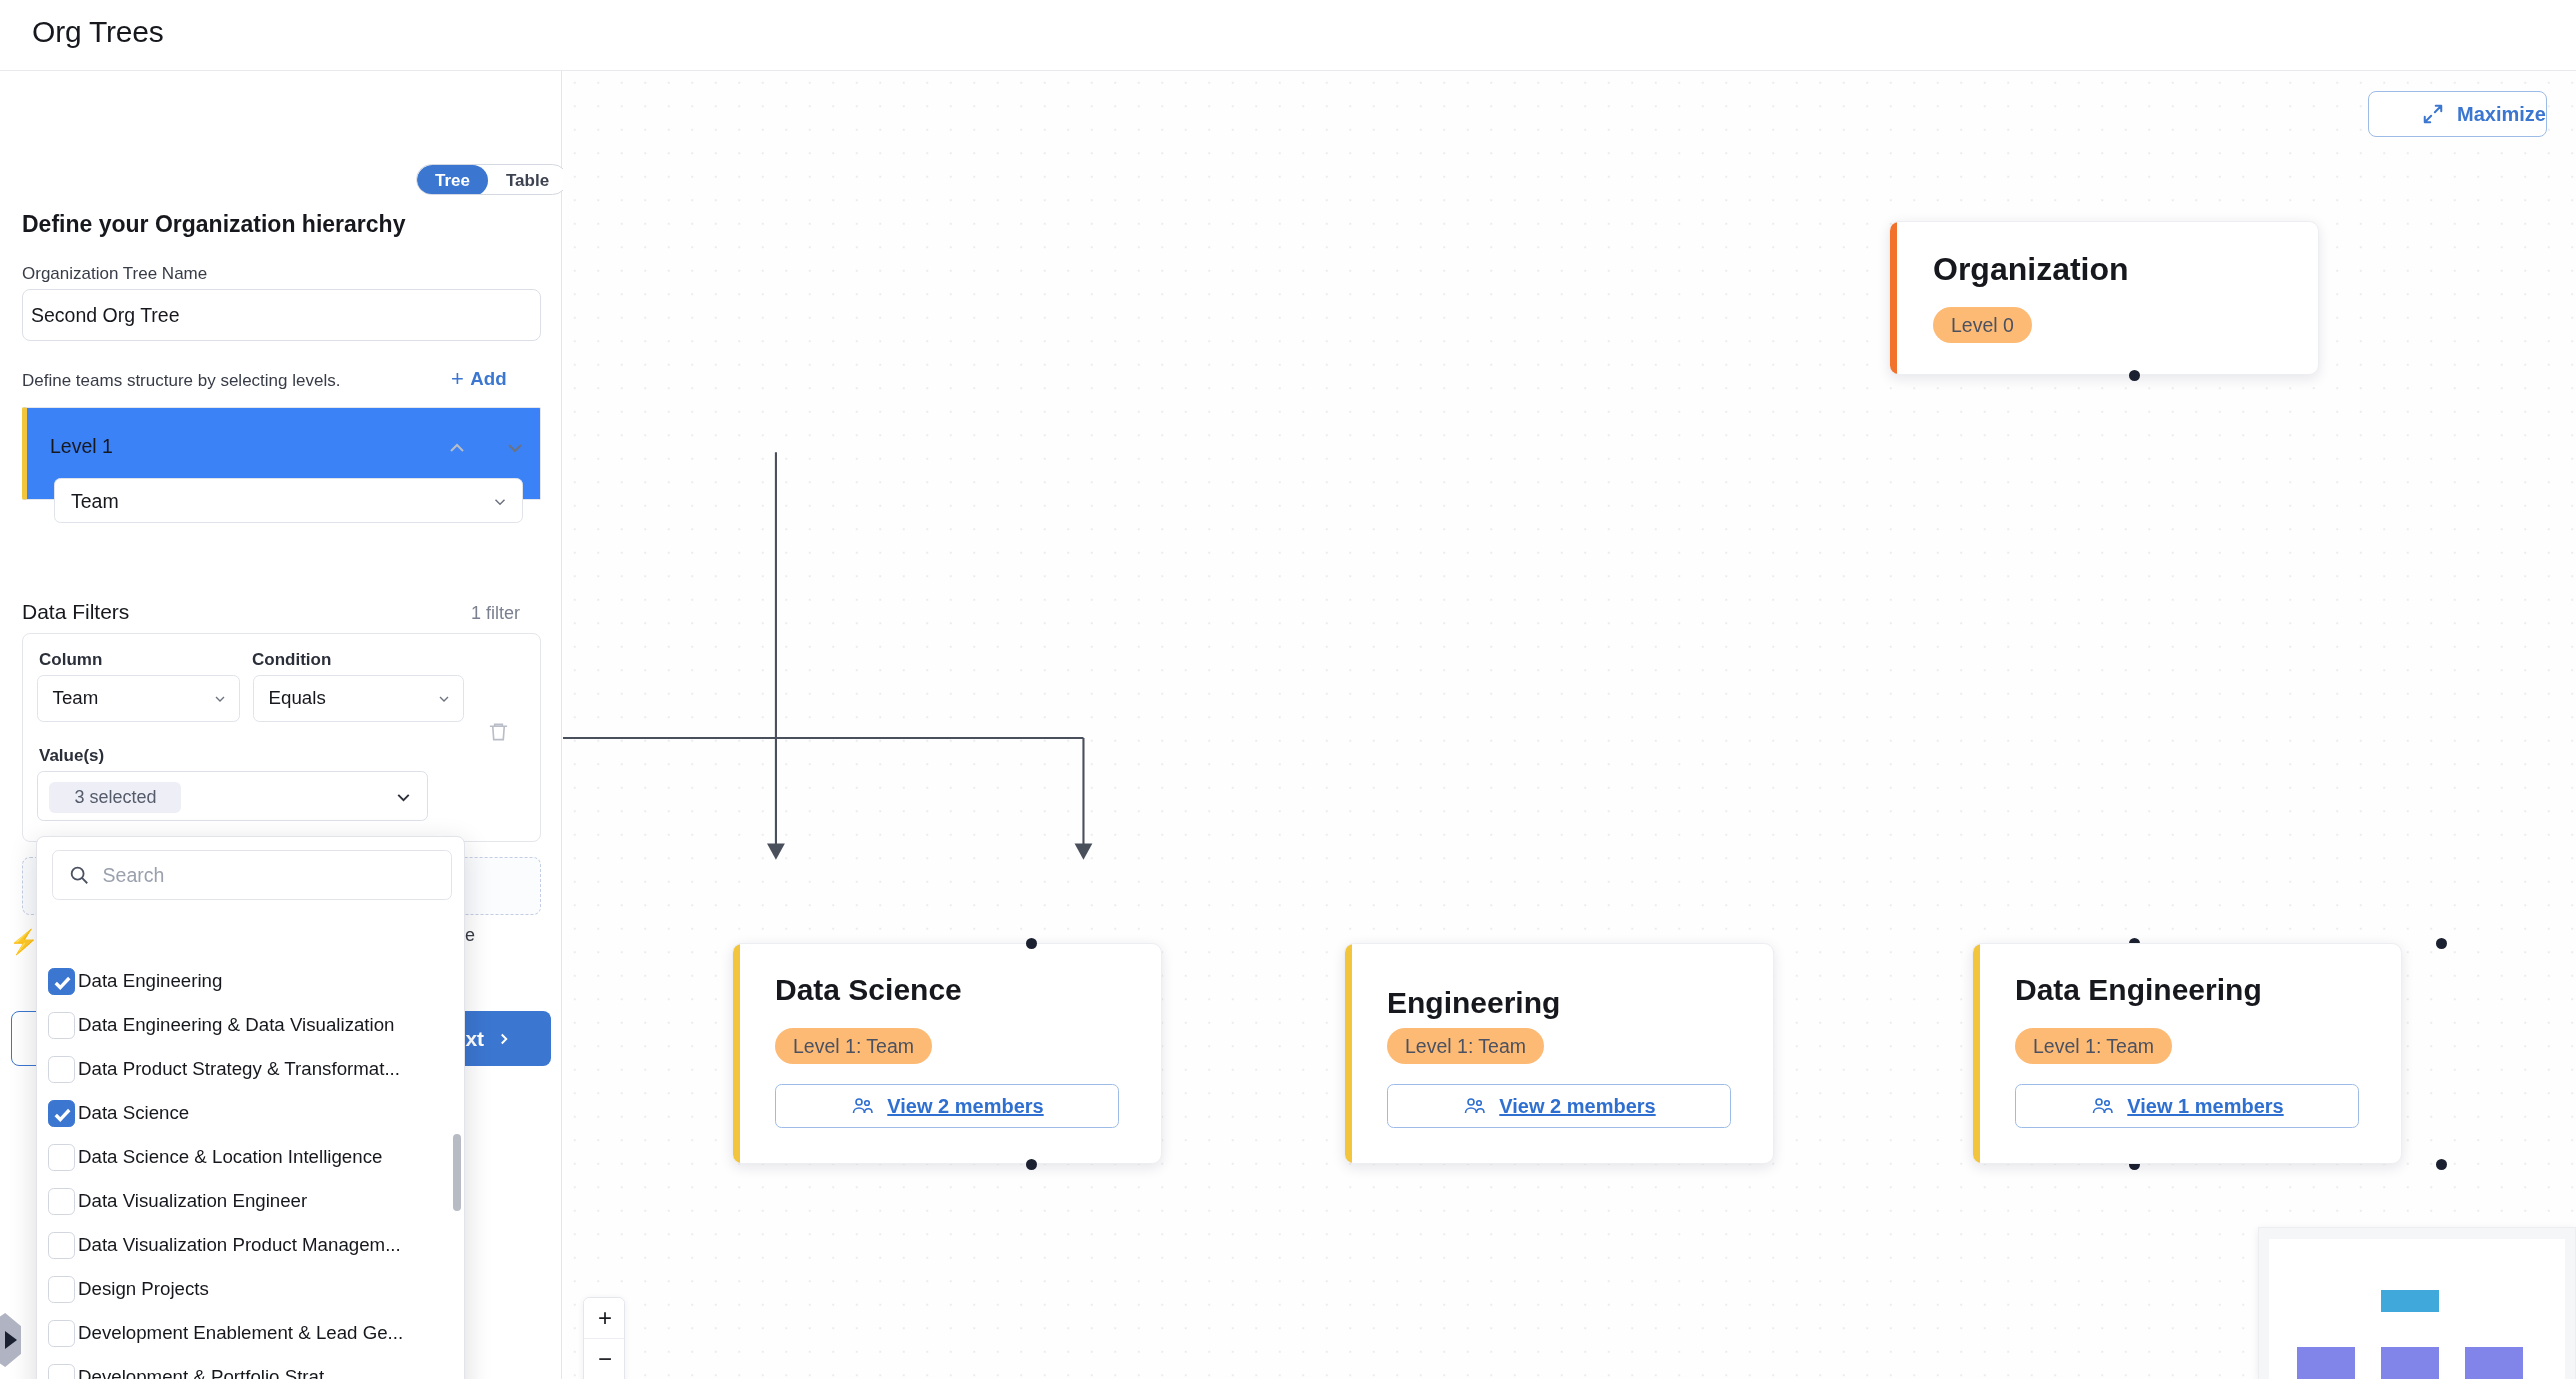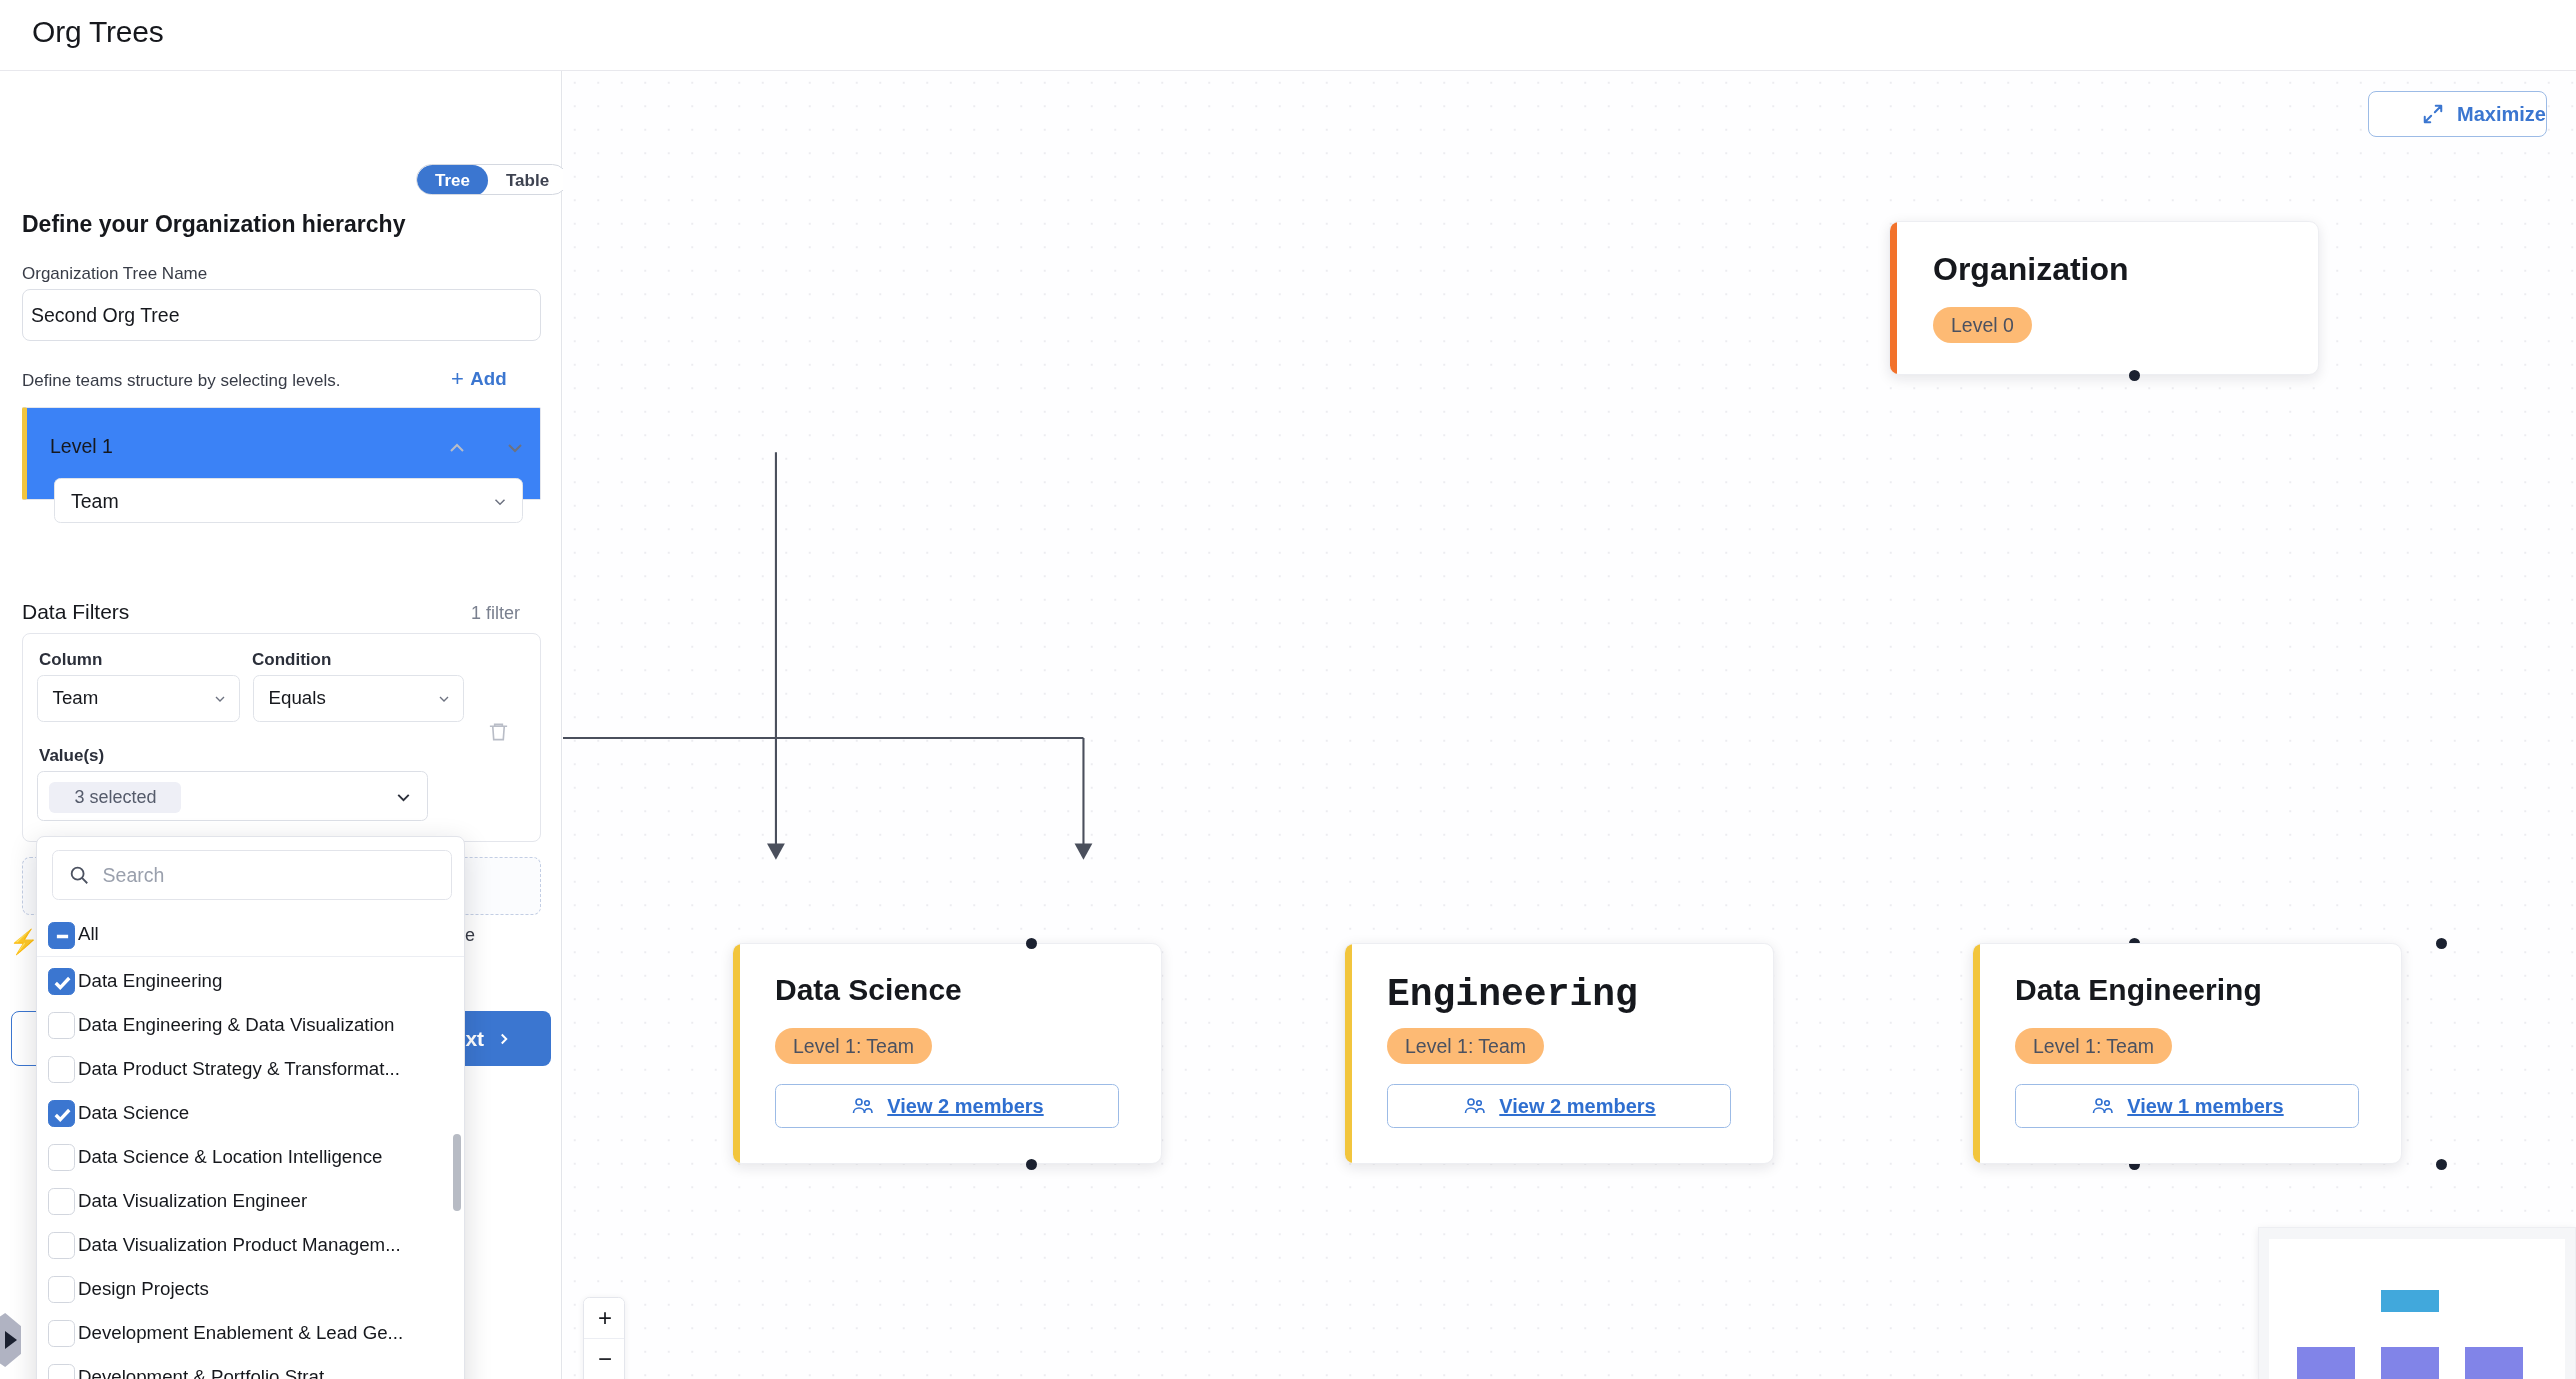--- a/index.html
+++ b/index.html
@@ -359,28 +359,20 @@
 
     <div class="dropdown">
       <div class="dd-searchwrap">
         <input class="dd-search" placeholder="Search" style="">
         <svg class="dd-searchicon" width="22" height="22" viewBox="0 0 24 24" fill="none" stroke="#4b5160" stroke-width="2">
           <circle cx="10.5" cy="10.5" r="6.5"></circle>
             <path d="M15.5 15.5L21 21"></path>
         </svg>
       </div>
 
-      <div class="dd-all">
-        <span class="cbox indet">
-          <svg width="27" height="27" viewBox="0 0 24 24" fill="none" stroke="#fff" stroke-width="3.2">
-              <path d="M7 12h10"></path>
-            </svg>
-        </span>
-        <span>All</span>
-      </div>
 
       <div class="dd-list" id="dd-list">
           <div class="dd-item">
             <span class="cbox checked">
               <svg width="27" height="27" viewBox="0 0 24 24" fill="none" stroke="#fff" stroke-width="3">
                 <path d="M6 12.5l4 4 8-8.5"></path>
               </svg>
             </span>
             <span>Data Engineering</span>
           </div>
@@ -477,21 +469,21 @@
             <path d="M14.5 19c0-2.6 1.6-4.2 4-4.2s3.5 1.6 3.5 4.2"></path>
         </svg>
         <span class="t">View 2 members</span>
       </div>
     </div>
     <div class="port" style="left:463px; top:867px;"></div>
     <div class="port" style="left:463px; top:1088px;"></div>
 
     <div class="node" style="left:781px; top:872px; width:430px; height:221px;">
       <div class="accent" style="background:#f2c53d"></div>
-      <div class="nm" style="left:42px; top:29px; font-size:38px;font-family:Liberation Mono, monospace;">Engineering</div>
+      <div class="nm" style="left:42px; top:42px; font-size:30px;">Engineering</div>
       <div class="lvpill" style="left:42px; top:84px;">Level 1: Team</div>
       <div class="membtn" style="left:42px; top:140px; width:344px;">
         <svg width="24" height="24" viewBox="0 0 24 24" fill="none" stroke="#2f6fd0" stroke-width="1.6">
           <circle cx="9" cy="8" r="3"></circle>
             <path d="M3.5 19c0-3 2.5-5 5.5-5s5.5 2 5.5 5"></path>
           <circle cx="17" cy="9" r="2.3"></circle>
             <path d="M14.5 19c0-2.6 1.6-4.2 4-4.2s3.5 1.6 3.5 4.2"></path>
         </svg>
         <span class="t">View 2 members</span>
       </div>

